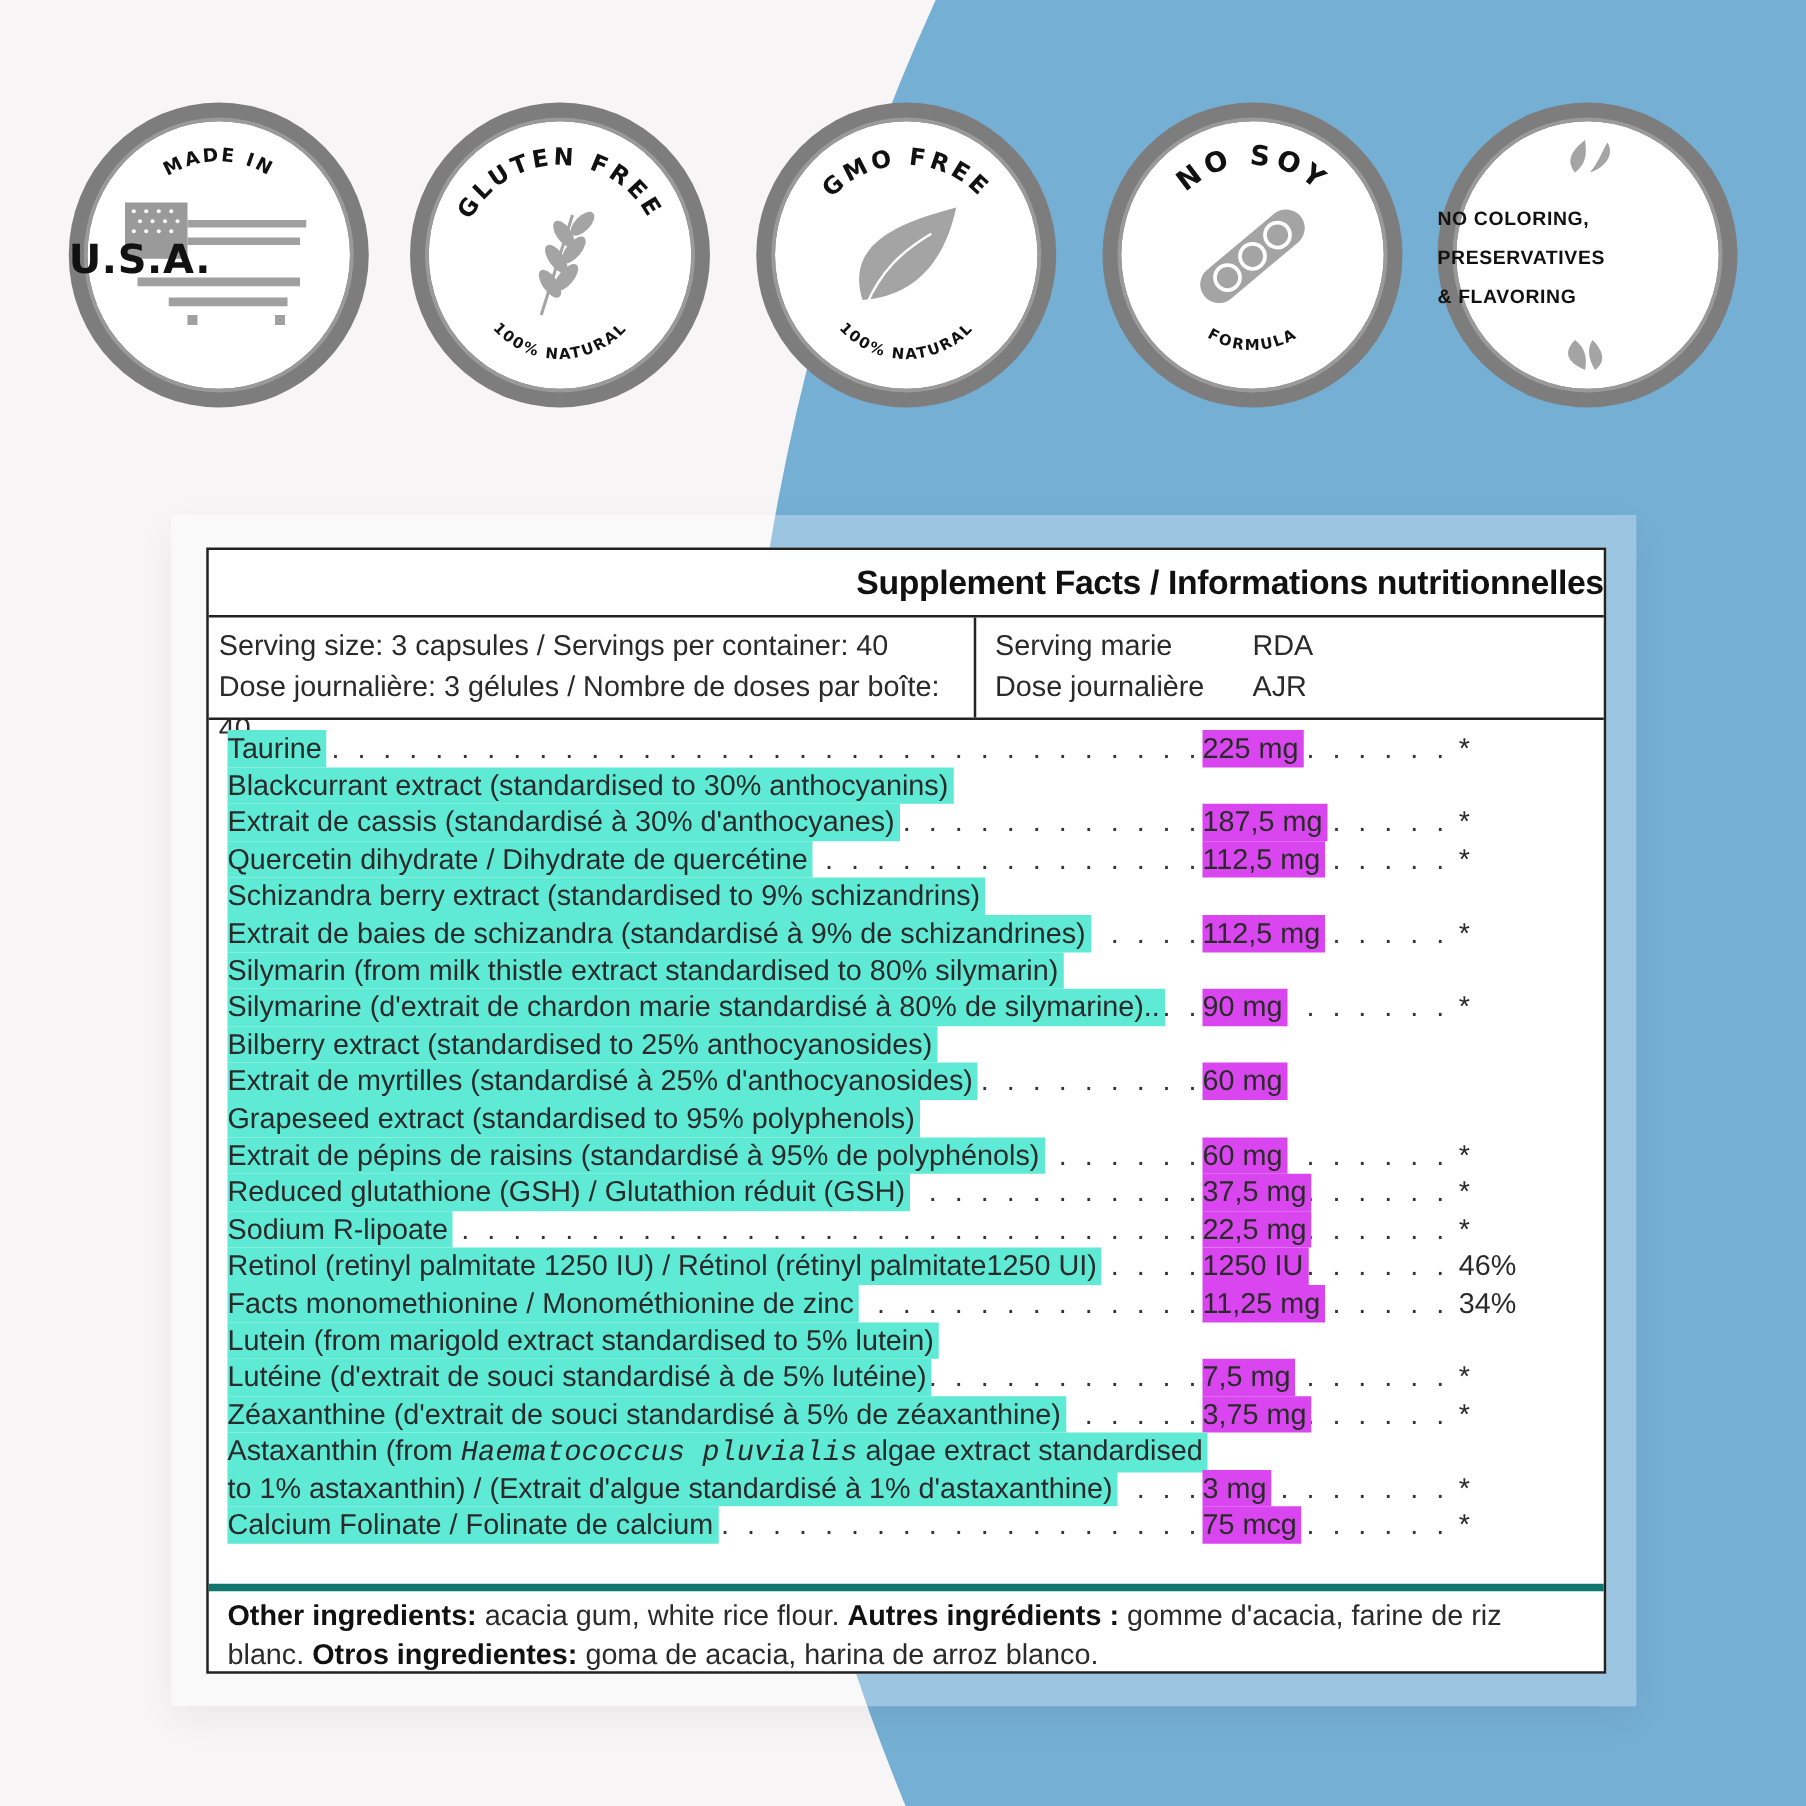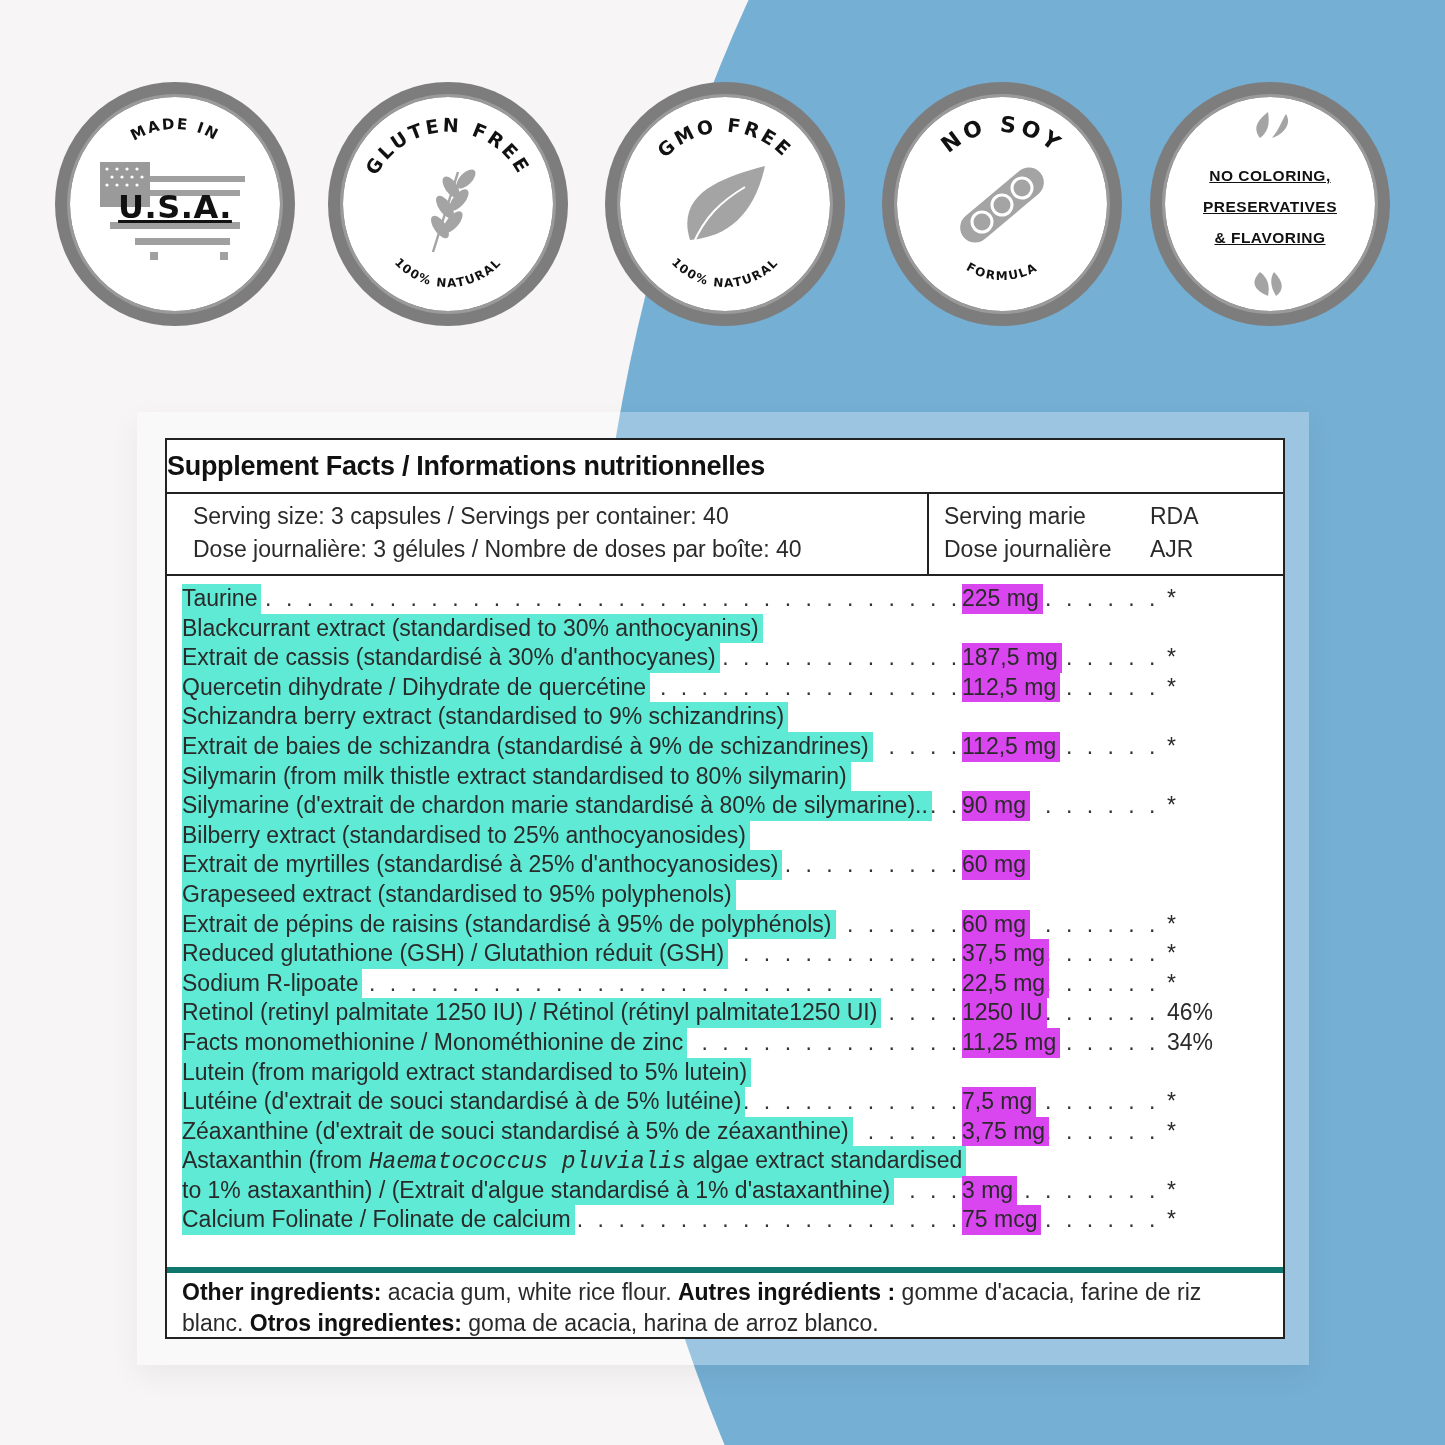--- a/index.html
+++ b/index.html
@@ -28,22 +28,22 @@
     border-radius:50%;
     background:#fff;
   }
   .badge .ring {
     position:absolute; left:12px; top:12px; right:12px; bottom:12px;
     border-radius:50%;
     border:3px solid #9a9a9a;
   }
   .badge svg { position:absolute; left:0; top:0; width:100%; height:100%; }
   .badge .center-text {
-    position:absolute; left:0; right:0; text-align:center;
-    font-weight:bold; color:#111; letter-spacing:0.5px;text-decoration:underline;
+    position:absolute; left:0; right:0; 
+    font-weight:bold; color:#111; letter-spacing:0.5px;
   }
   .card {
     position:absolute; left:137px; top:412px; width:1172px; height:953px;
     background:rgba(255,255,255,0.15);
     box-shadow:0 10px 30px rgba(0,0,0,0.06);
   }
   .card-white {
     position:absolute; left:137px; top:412px; width:1172px; height:953px;
     overflow:hidden;
   }
@@ -53,27 +53,27 @@
     background:#8abbdb;
   }
   .facts {
     position:absolute; left:165px; top:438px; width:1116px; height:897px;
     border:2px solid #222; background:#fff;
     color:#2a2a2a;
     font-family:"Liberation Sans", sans-serif;
   }
   .facts-title {
     height:52px; border-bottom:2px solid #222;
-    text-align:left; font-weight:bold; font-size:27px; line-height:52px; color:#111;
+    text-align:right; font-weight:bold; font-size:27px; line-height:52px; color:#111;
     letter-spacing:-0.3px;
   }
   .serving {
     height:80px; border-bottom:2px solid #222; display:flex; font-size:23px;
   }
-  .serving .s-left { width:762px; border-right:2px solid #222; padding:6px 0 0 26px; line-height:33px; box-sizing:border-box; }
+  .serving .s-left { width:614px; border-right:2px solid #222; padding:6px 0 0 8px; line-height:33px; box-sizing:border-box; }
   .serving .s-right { flex:1; padding:6px 0 0 15px; line-height:33px; display:flex; }
   .serving .s-right .c1 { width:206px; }
   .rows { padding:8px 0 0 15px; font-size:23px; }
   .row { height:29.6px; line-height:29.6px; position:relative; white-space:nowrap; }
   .row .name { position:absolute; left:0; top:0; background:#5eead4; padding-right:4px; z-index:2; }
   .row .dots1 {
     position:absolute; left:0; width:775px; top:0; overflow:hidden; color:#333; z-index:1; letter-spacing:4px;
   }
   .row .amt { position:absolute; left:780px; top:0; background:#d946ef; padding-right:4px; z-index:2; }
   .row .dots2 { position:absolute; left:780px; width:205px; top:0; overflow:hidden; color:#333; z-index:1; letter-spacing:4px; }

